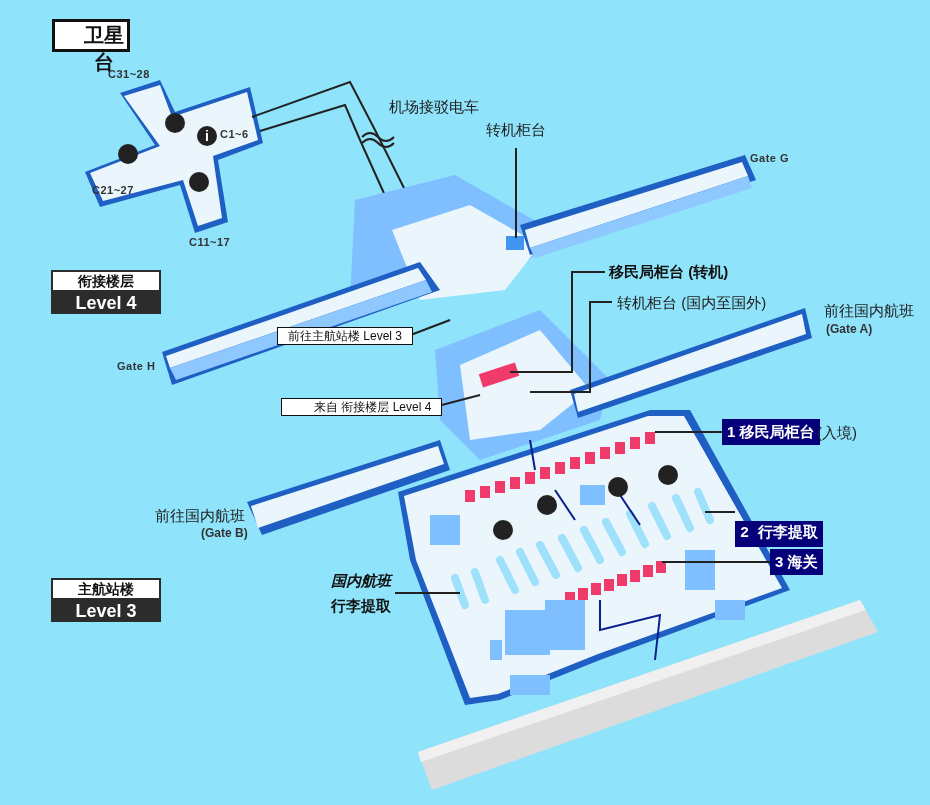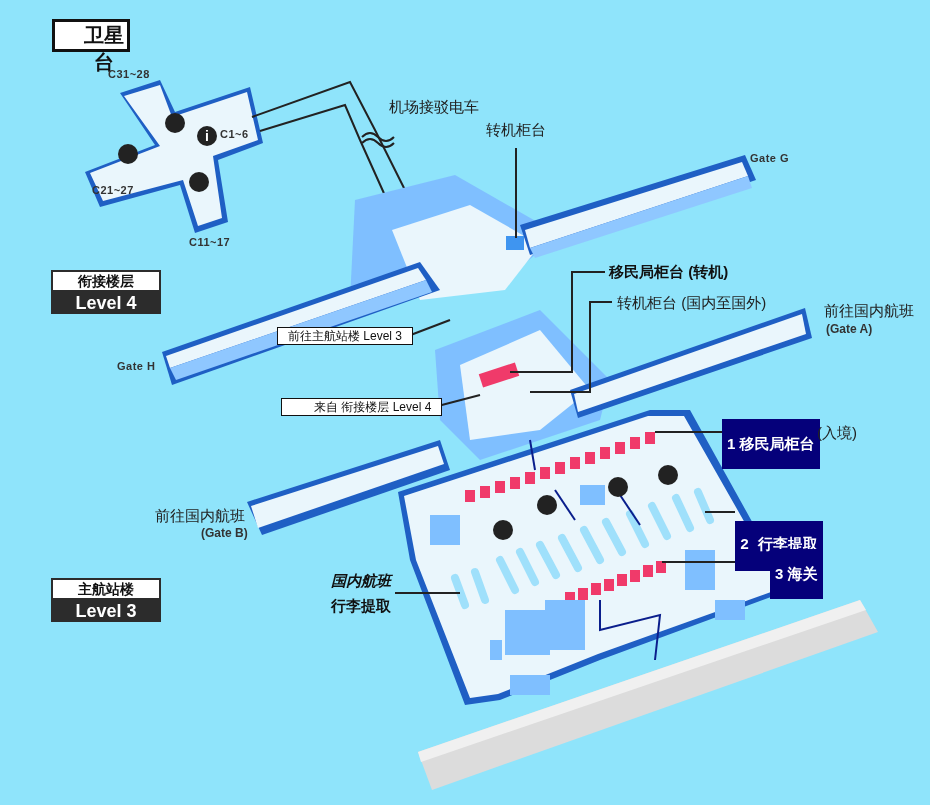--- a/index.html
+++ b/index.html
@@ -28,21 +28,21 @@
   .gate { font-size: 11px; font-weight: bold; color: #333; letter-spacing: 0.5px; }
   .sub { font-size: 12px; font-weight: bold; color: #333; }
   .cn-md { font-size: 15px; color: #222; }
   .cn-bold { font-size: 15px; font-weight: bold; color: #111; }
   .note-box {
     position: absolute; background: #fff; border: 1px solid #111; font-size: 12px;
     padding: 0 10px; height: 16px; line-height: 16px; color: #111; white-space: nowrap;
   }
   .num-tag {
     position: absolute; background: #05007a; color: #fff; font-weight: bold; font-size: 15px;
-    padding: 12px 5px; height: 26px; line-height: 26px; white-space: nowrap;
+    padding: 0 5px; height: 26px; line-height: 26px; white-space: nowrap;
   }
 </style>
 </head>
 <body>
 
 <svg class="map-svg" viewBox="0 0 930 805" xmlns="http://www.w3.org/2000/svg">
 
   <g>
     <polygon points="418,752 860,600 878,632 432,790" fill="#dcdcdc"></polygon>
     <polygon points="418,752 860,600 866,610 421,762" fill="#f0f0f0"></polygon>

